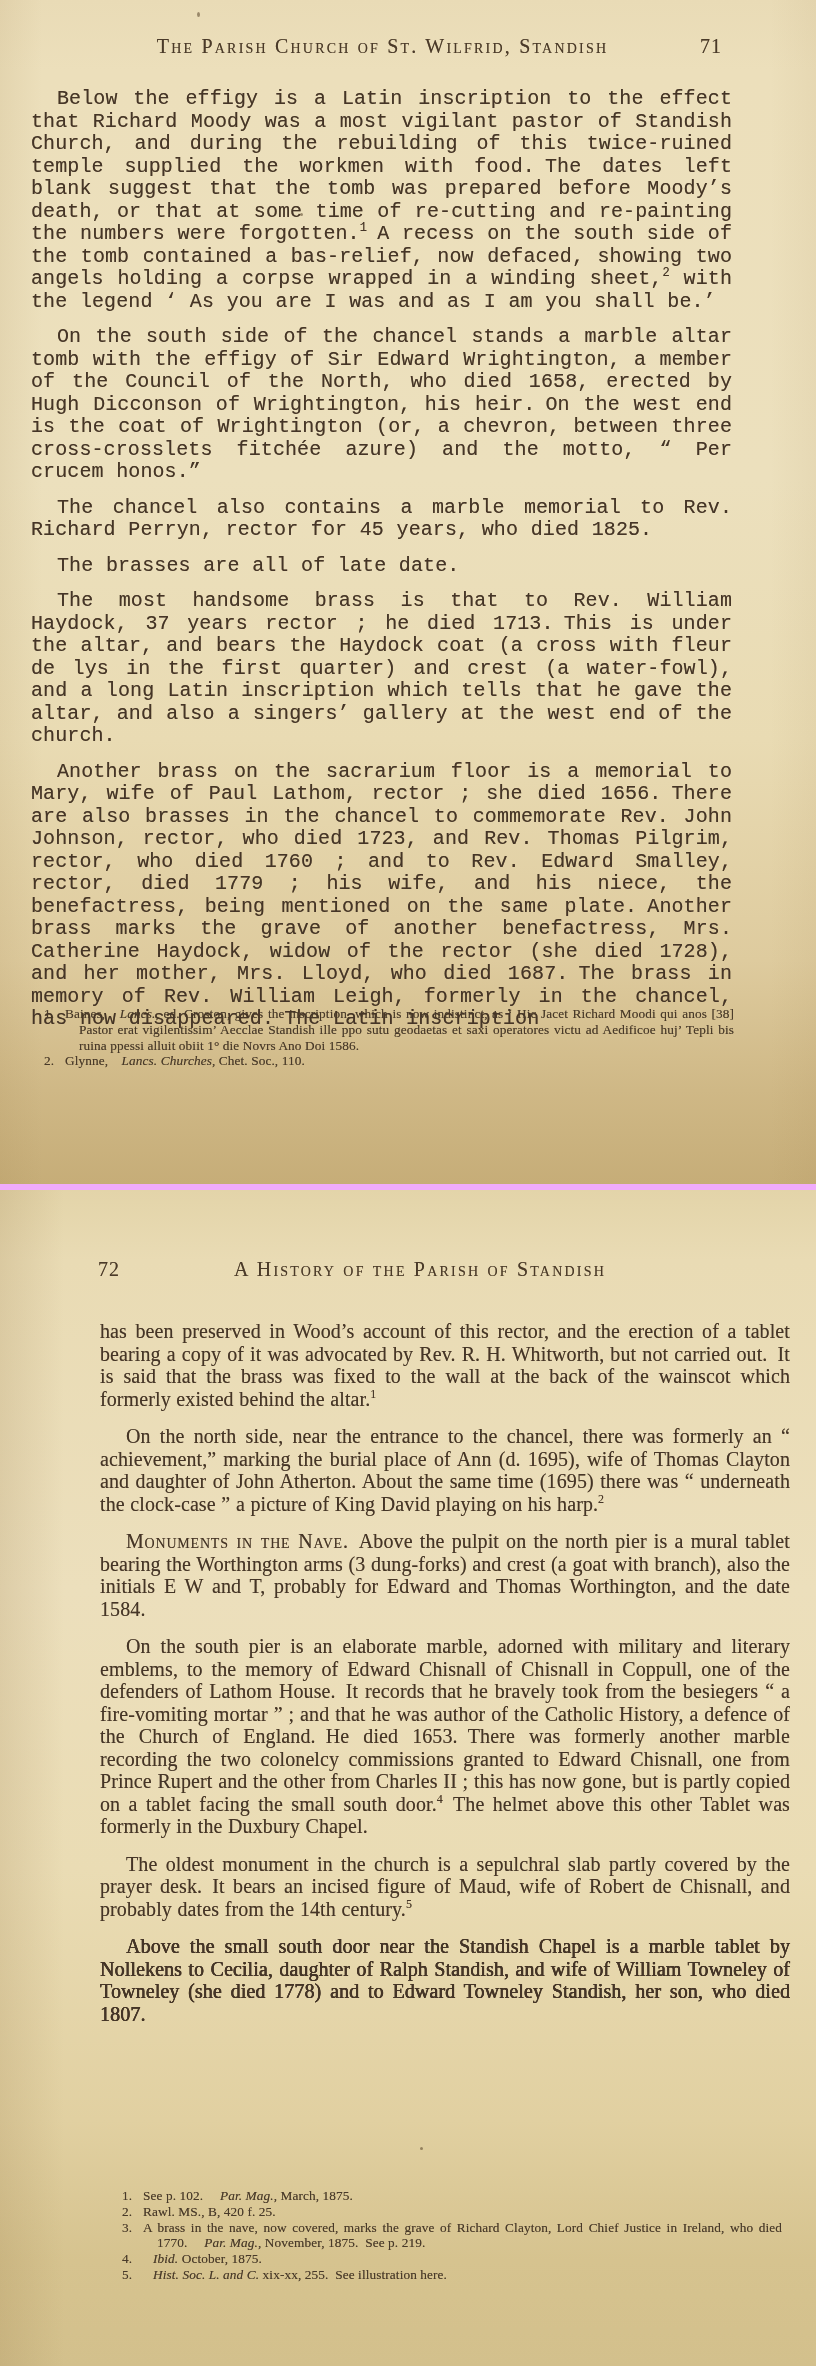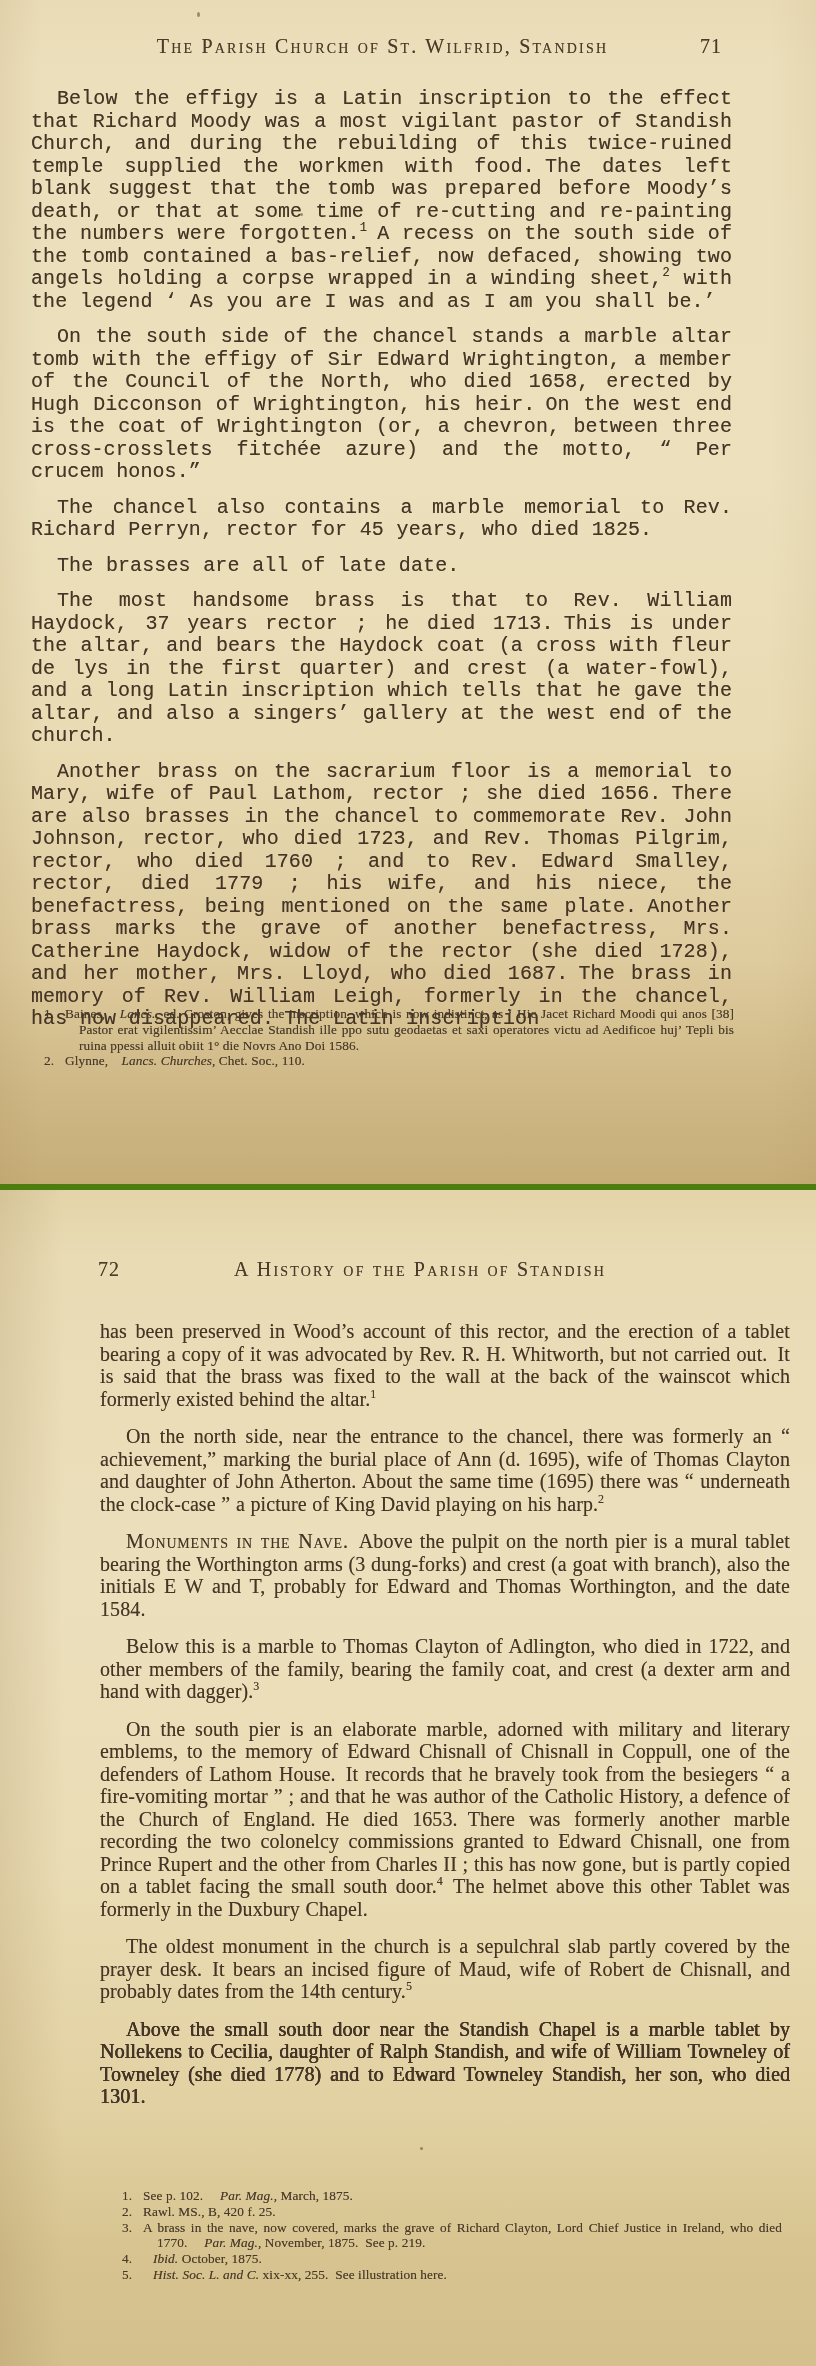--- a/index.html
+++ b/index.html
@@ -1,17 +1,17 @@
 <!DOCTYPE html>
 <html><head>
 <meta charset="utf-8">
 <style>
   html,body{margin:0;padding:0;}
   body{width:816px;background:#eef0f3;}
-  .scan{position:relative;width:816px;height:2366px;background:#4d7c0f;overflow:hidden;
+  .scan{position:relative;width:816px;height:2366px;background:#f0abfc;overflow:hidden;
         font-family:"Liberation Serif","DejaVu Serif",serif;color:#453527;}
   .page{position:absolute;left:0;width:816px;overflow:hidden;
         text-shadow:0 0 0.5px rgba(80,60,35,0.55);}
   .page1{top:0;height:1184px;
     background:
       linear-gradient(90deg, rgba(150,118,66,0.10) 0, rgba(150,118,66,0) 42px),
       linear-gradient(90deg, rgba(150,118,66,0) calc(100% - 46px), rgba(150,118,66,0.07) 100%),
       linear-gradient(180deg,#e9dbb6 0,#ecdfbb 70px,#ece0bd 480px,#e9dbb3 740px,#decb9e 960px,#cfb886 1090px,#c6ad78 100%);}
   .page2{top:1190px;height:1176px;
     background:
@@ -77,24 +77,23 @@
     <span class="speck" style="left:300px;top:213px;width:3px;height:3px"></span>
   </section>
 
   <section class="page page2">
     <div class="rh rh2-num">72</div>
     <div class="rh rh2-title">A History of the Parish of Standish</div>
     <div class="body-text bt2">
         <p class="para flush"><span>has been preserved in Wood’s account of this rector, and the erection of a tablet bearing a copy of it was advocated by Rev. R. H. Whitworth, but not carried out. It is said that the brass was fixed to the wall at the back of the wainscot which formerly existed behind the altar.</span><sup>1</sup></p>
         <p class="para"><span>On the north side, near the entrance to the chancel, there was formerly an “ achievement,” marking the burial place of Ann (d. 1695), wife of Thomas Clayton and daughter of John Atherton. About the same time (1695) there was “ underneath the clock-case ” a picture of King David playing on his harp.</span><sup>2</sup></p>
         <p class="para"><span class="sc">Monuments in the Nave.</span><span> Above the pulpit on the north pier is a mural tablet bearing the Worthington arms (3 dung-forks) and crest (a goat with branch), also the initials E W and T, probably for Edward and Thomas Worthington, and the date 1584.</span></p>
-        <p class="para"><span>Below this is a marble to Thomas Clayton of Adlington, who died in 1722, and other members of the family, bearing the family coat, and crest (a dexter arm and hand with dagger).</span><sup>3</sup></p>
         <p class="para"><span>On the south pier is an elaborate marble, adorned with military and literary emblems, to the memory of Edward Chisnall of Chisnall in Coppull, one of the defenders of Lathom House. It records that he bravely took from the besiegers “ a fire-vomiting mortar ” ; and that he was author of the Catholic History, a defence of the Church of England. He died 1653. There was formerly another marble recording the two colonelcy commissions granted to Edward Chisnall, one from Prince Rupert and the other from Charles II ; this has now gone, but is partly copied on a tablet facing the small south door.</span><sup>4</sup><span> The helmet above this other Tablet was formerly in the Duxbury Chapel.</span></p>
         <p class="para"><span>The oldest monument in the church is a sepulchral slab partly covered by the prayer desk. It bears an incised figure of Maud, wife of Robert de Chisnall, and probably dates from the 14th century.</span><sup>5</sup></p>
-        <p class="para heavy"><span>Above the small south door near the Standish Chapel is a marble tablet by Nollekens to Cecilia, daughter of Ralph Standish, and wife of William Towneley of Towneley (she died 1778) and to Edward Towneley Standish, her son, who died 1301.</span></p>
+        <p class="para heavy"><span>Above the small south door near the Standish Chapel is a marble tablet by Nollekens to Cecilia, daughter of Ralph Standish, and wife of William Towneley of Towneley (she died 1778) and to Edward Towneley Standish, her son, who died 1807.</span></p>
       </div>
     <div class="footnotes fns2">
         <div class="fn">
           <span class="fn-num">1.</span>
           <span class="fn-body"><span>See p. 102. </span><span class="it">Par. Mag.</span><span>, March, 1875.</span></span>
         </div>
         <div class="fn">
           <span class="fn-num">2.</span>
           <span class="fn-body"><span>Rawl. MS., B, 420 f. 25.</span></span>
         </div>

